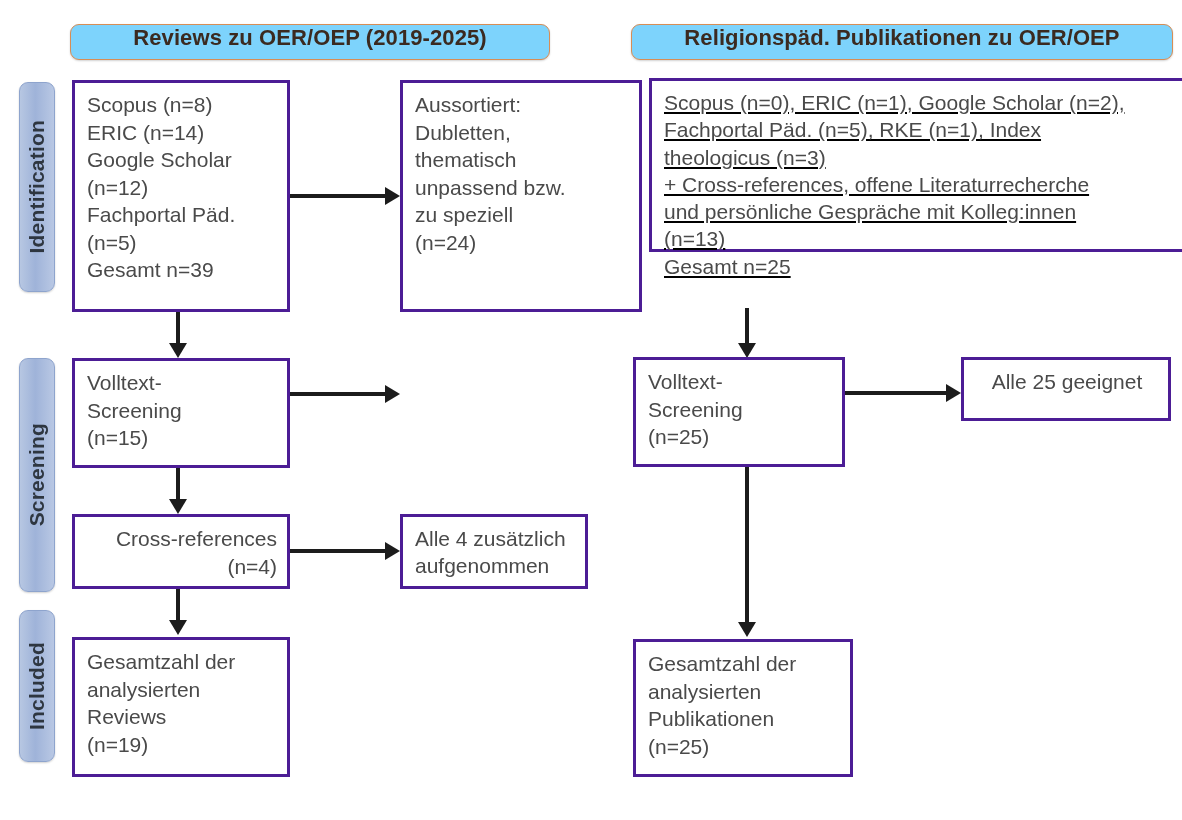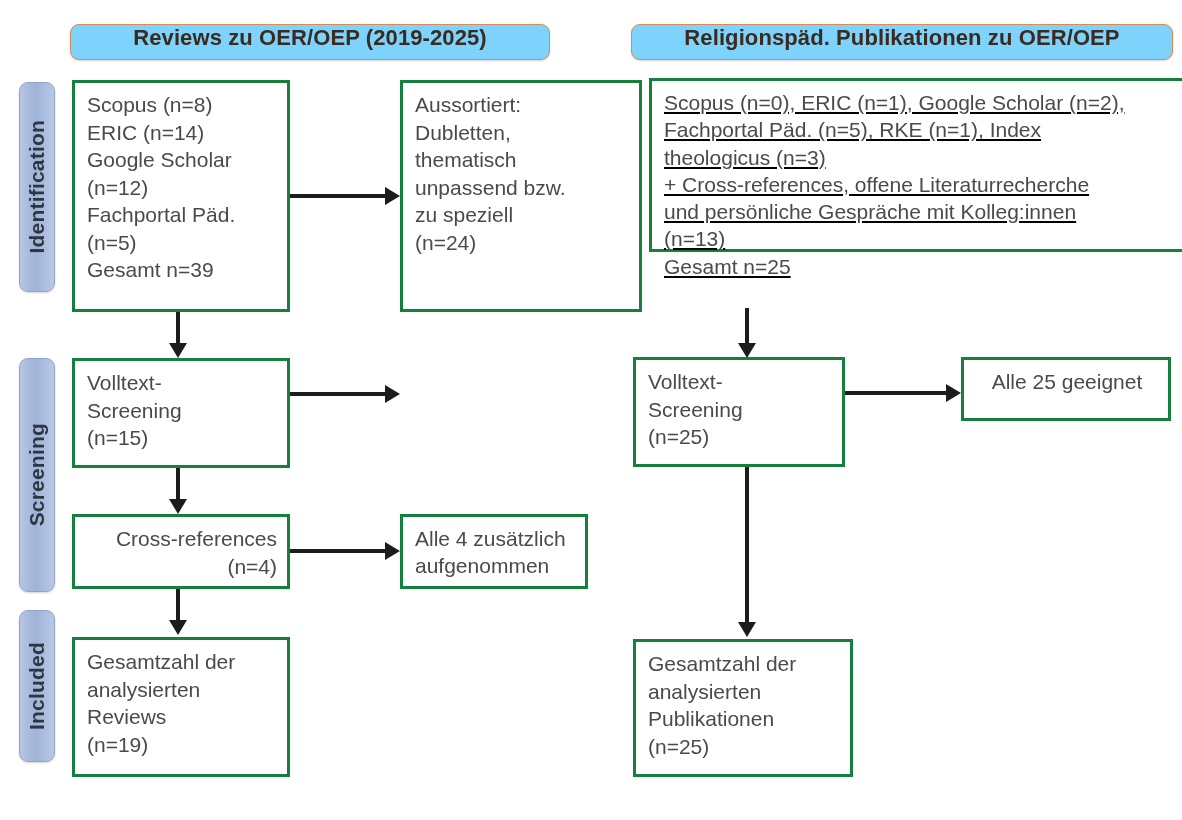--- a/index.html
+++ b/index.html
@@ -54,21 +54,21 @@
     font-weight: bold;
     color: #3b2a20;
     white-space: nowrap;
     letter-spacing: 0.1px;
   }
 
   
   .flow-box {
     position: absolute;
     background: #ffffff;
-    border: 3px solid #15803d;
+    border: 3px solid #4c1d95;
     box-sizing: border-box;
     padding: 8px 10px 6px 12px;
   }
   .flow-box .box-text {
     font-size: 21px;
     line-height: 1.30;
     color: #4a4a4a;
     white-space: pre-line;
     display: block;
   }

